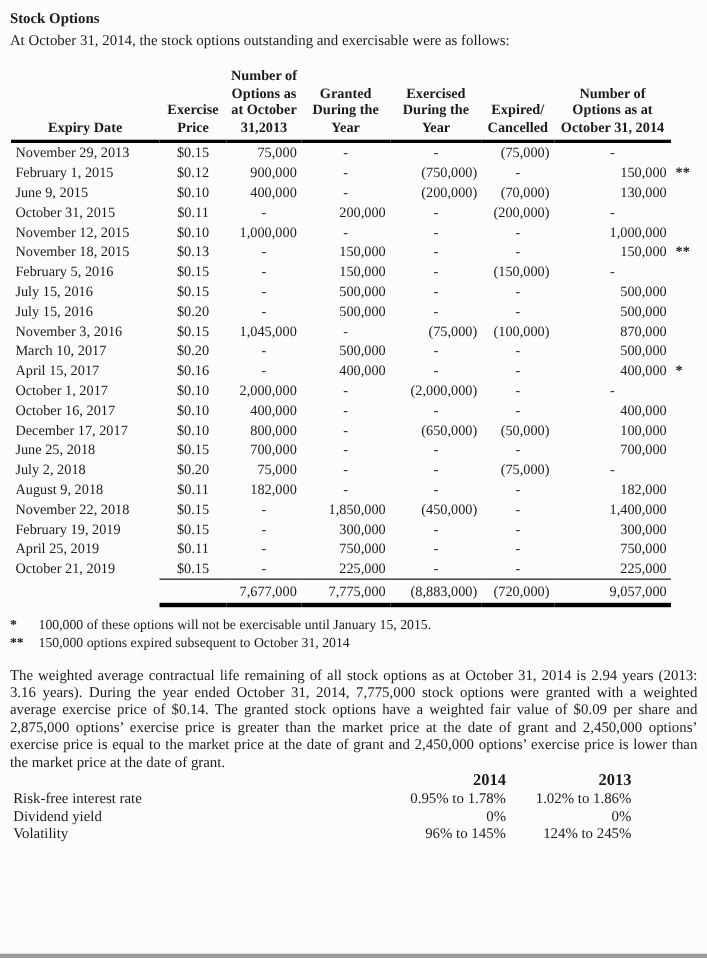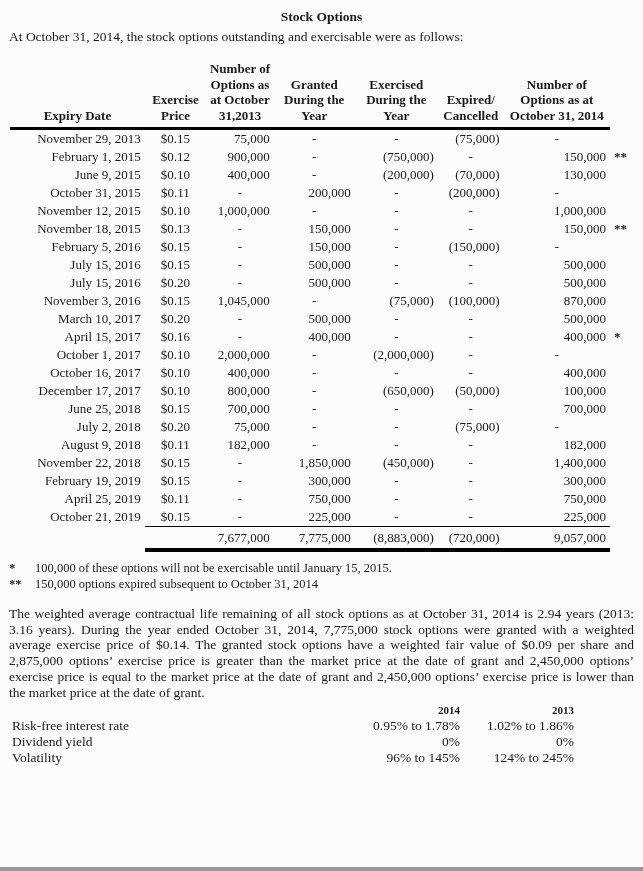--- a/index.html
+++ b/index.html
@@ -7,21 +7,21 @@
   body {
     height:871px;
     background:var(--page-bg, #fcfcfc);
     color:var(--text, #1a1a1a);
     font-family:"Liberation Serif", serif;
     overflow:hidden;
     position:relative;
   }
   .page { padding:9px 9px 0 9px; }
 
-  .doc-heading { font-size:13.5px; font-weight:bold; line-height:16px;text-align:center; }
+  .doc-heading { font-size:13.5px; font-weight:bold; line-height:16px; }
   .intro { font-size:13.5px; margin-top:4px; line-height:16px; }
 
   table.options {
     border-collapse:collapse;
     table-layout:fixed;
     margin-top:16px;
     margin-left:1px;
     font-size:13px;
   }
   table.options col.w0 { width:136px; }
@@ -45,21 +45,21 @@
   }
   table.options thead th.c7 { border-bottom:none; }
 
   table.options td {
     height:18px;
     line-height:18px;
     white-space:nowrap;
     padding:0 4px;
     font-size:13px;
   }
-  td.c0 { text-align:right; }
+  td.c0 { }
   td.c1 { text-align:center; }
   td.c2, td.c3, td.c4, td.c5 { text-align:right; }
   td.c6 { text-align:right; padding-right:28px; }
   td.c7 { text-align:left; padding:0 2px; font-weight:bold; font-size:12px; }
   td.dash { text-align:center; }
 
   tr.last-data-row td.c1, tr.last-data-row td.c2, tr.last-data-row td.c3,
   tr.last-data-row td.c4, tr.last-data-row td.c5, tr.last-data-row td.c6 {
     border-bottom:1px solid var(--rule, #000);
   }
@@ -80,21 +80,21 @@
     border-collapse:collapse;
     table-layout:fixed;
     margin-top:2px;
     margin-left:1px;
     font-size:13.5px;
     width:566px;
   }
   table.assumptions col.a0 { width:300px; }
   table.assumptions col.a1 { width:152px; }
   table.assumptions col.a2 { width:114px; }
-  table.assumptions th { font-weight:bold; text-align:right; height:16px; line-height:16px; padding:0 2px; font-size:11px; }
+  table.assumptions th { font-weight:bold; text-align:right; height:16px; line-height:16px; padding:0 2px; font-size:15px; }
   table.assumptions td { height:16px; line-height:16px; padding:0 2px; white-space:nowrap; }
   table.assumptions td.lbl { text-align:left; }
   table.assumptions td.val { text-align:right; }
 
   .bottom-edge {
     position:absolute; left:0; bottom:0; width:643px; height:4px;
     background:var(--bottom-edge, #9a9a9a);
   }
 </style>
 </head>

